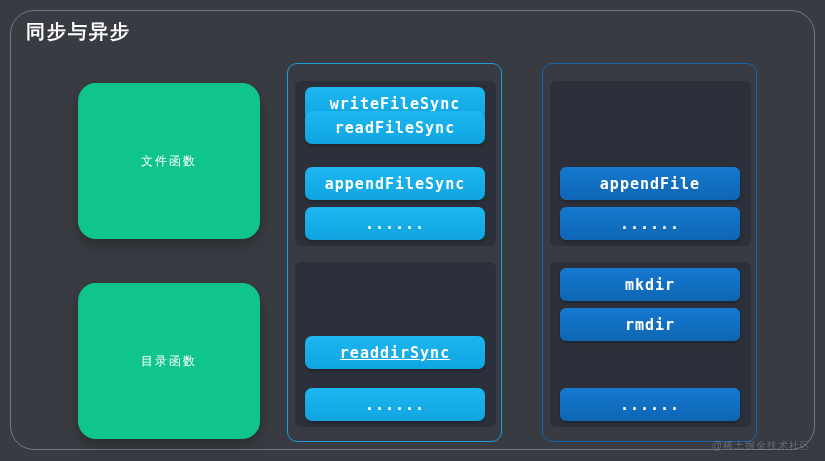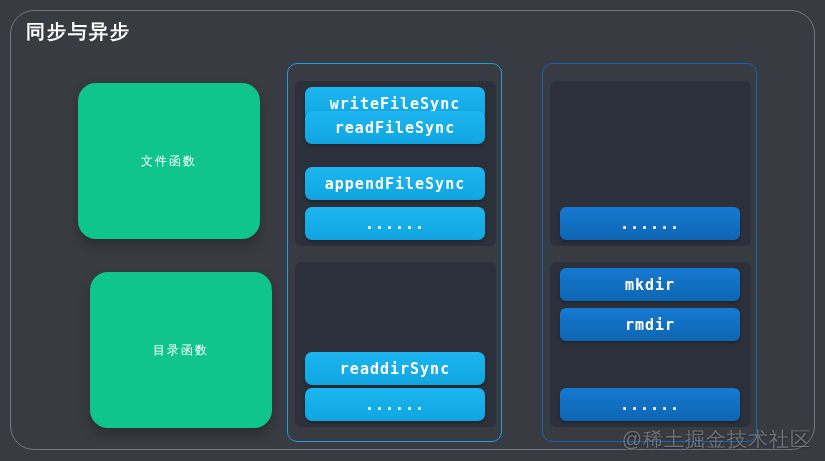--- a/index.html
+++ b/index.html
@@ -48,21 +48,21 @@
   .col-header.async{left:542px;color:var(--async-header);}
   .green-box{
     position:absolute;left:78px;width:182px;height:156px;
     background:var(--green);
     border-radius:18px;
     display:flex;align-items:center;justify-content:center;
     color:#fff;font-size:12px;letter-spacing:2px;
     box-shadow:0 6px 12px rgba(0,0,0,0.25);
   }
   .green-box.g1{top:83px;}
-  .green-box.g2{top:272px;margin-left:12px;}
+  .green-box.g2{top:283px;}
   .column{
     position:absolute;top:63px;width:215px;height:379px;
     border-radius:10px;
   }
   .column.sync{left:287px;border:1px solid var(--sync-border);}
   .column.async{left:542px;border:1px solid var(--async-border);}
   .group-panel{
     position:absolute;left:7px;width:201px;height:165px;
     background:var(--panel);
     border-radius:6px;
@@ -74,24 +74,24 @@
     border-radius:6px;
     display:flex;align-items:center;justify-content:center;
     color:#ffffff;
     font-family:"DejaVu Sans Mono","Liberation Mono",monospace;
     font-size:15px;font-weight:bold;letter-spacing:1px;
     box-shadow:0 2px 3px rgba(0,0,0,0.25);
   }
   .column.sync .fn-btn{background:linear-gradient(to bottom,var(--sync-btn-top),var(--sync-btn-bottom));border-radius:7px;}
   .column.async .fn-btn{background:linear-gradient(to bottom,var(--async-btn-top),var(--async-btn-bottom));}
   .fn-btn.r0{top:23px;} .fn-btn.r1{top:47px;} .fn-btn.r2{top:103px;} .fn-btn.r3{top:143px;}
-  .fn-btn.r4{top:204px;} .fn-btn.r5{top:244px;} .fn-btn.r6{top:288px;} .fn-btn.r7{top:324px;}
+  .fn-btn.r4{top:204px;} .fn-btn.r5{top:244px;} .fn-btn.r6{top:272px;text-decoration:underline;} .fn-btn.r7{top:324px;}
   .watermark{
     position:absolute;right:14px;bottom:8px;
-    font-size:20px;color:var(--watermark-color);
+    font-size:10px;color:var(--watermark-color);
     letter-spacing:1px;
     text-shadow:0 1px 2px rgba(0,0,0,0.4);
   }
 </style>
 </head>
 <body>
 
 <div class="canvas">
 
   <div class="outer-frame"></div>
@@ -114,20 +114,21 @@
     <div class="fn-btn r1">readFileSync</div>
     <div class="fn-btn r2">appendFileSync</div>
     <div class="fn-btn r3">......</div>
     <div class="fn-btn r6">readdirSync</div>
     <div class="fn-btn r7">......</div>
   </div>
 
   <div class="column async">
     <div class="group-panel p1"></div>
     <div class="group-panel p2"></div>
+    <div class="fn-btn r2">appendFile</div>
     <div class="fn-btn r3">......</div>
     <div class="fn-btn r5">rmdir</div>
     <div class="fn-btn r4">mkdir</div>
     <div class="fn-btn r7">......</div>
   </div>
 
   <div class="watermark">@稀土掘金技术社区</div>
 
 </div>
 

